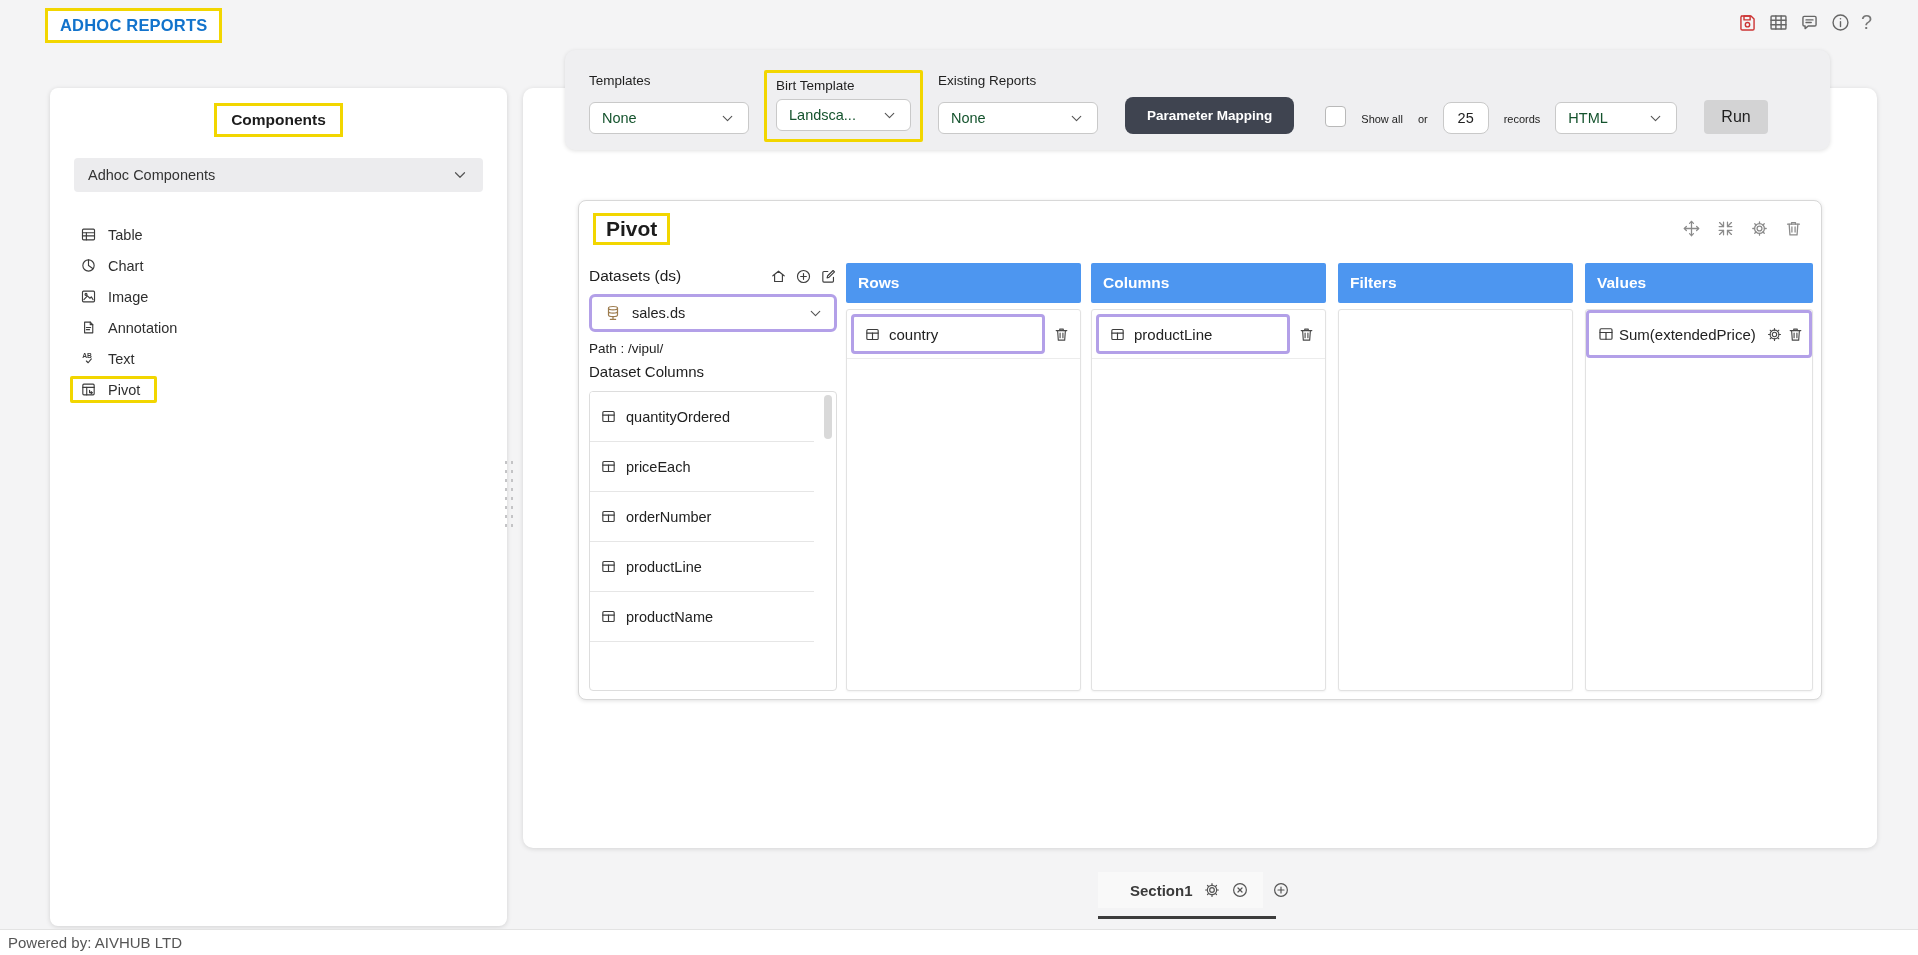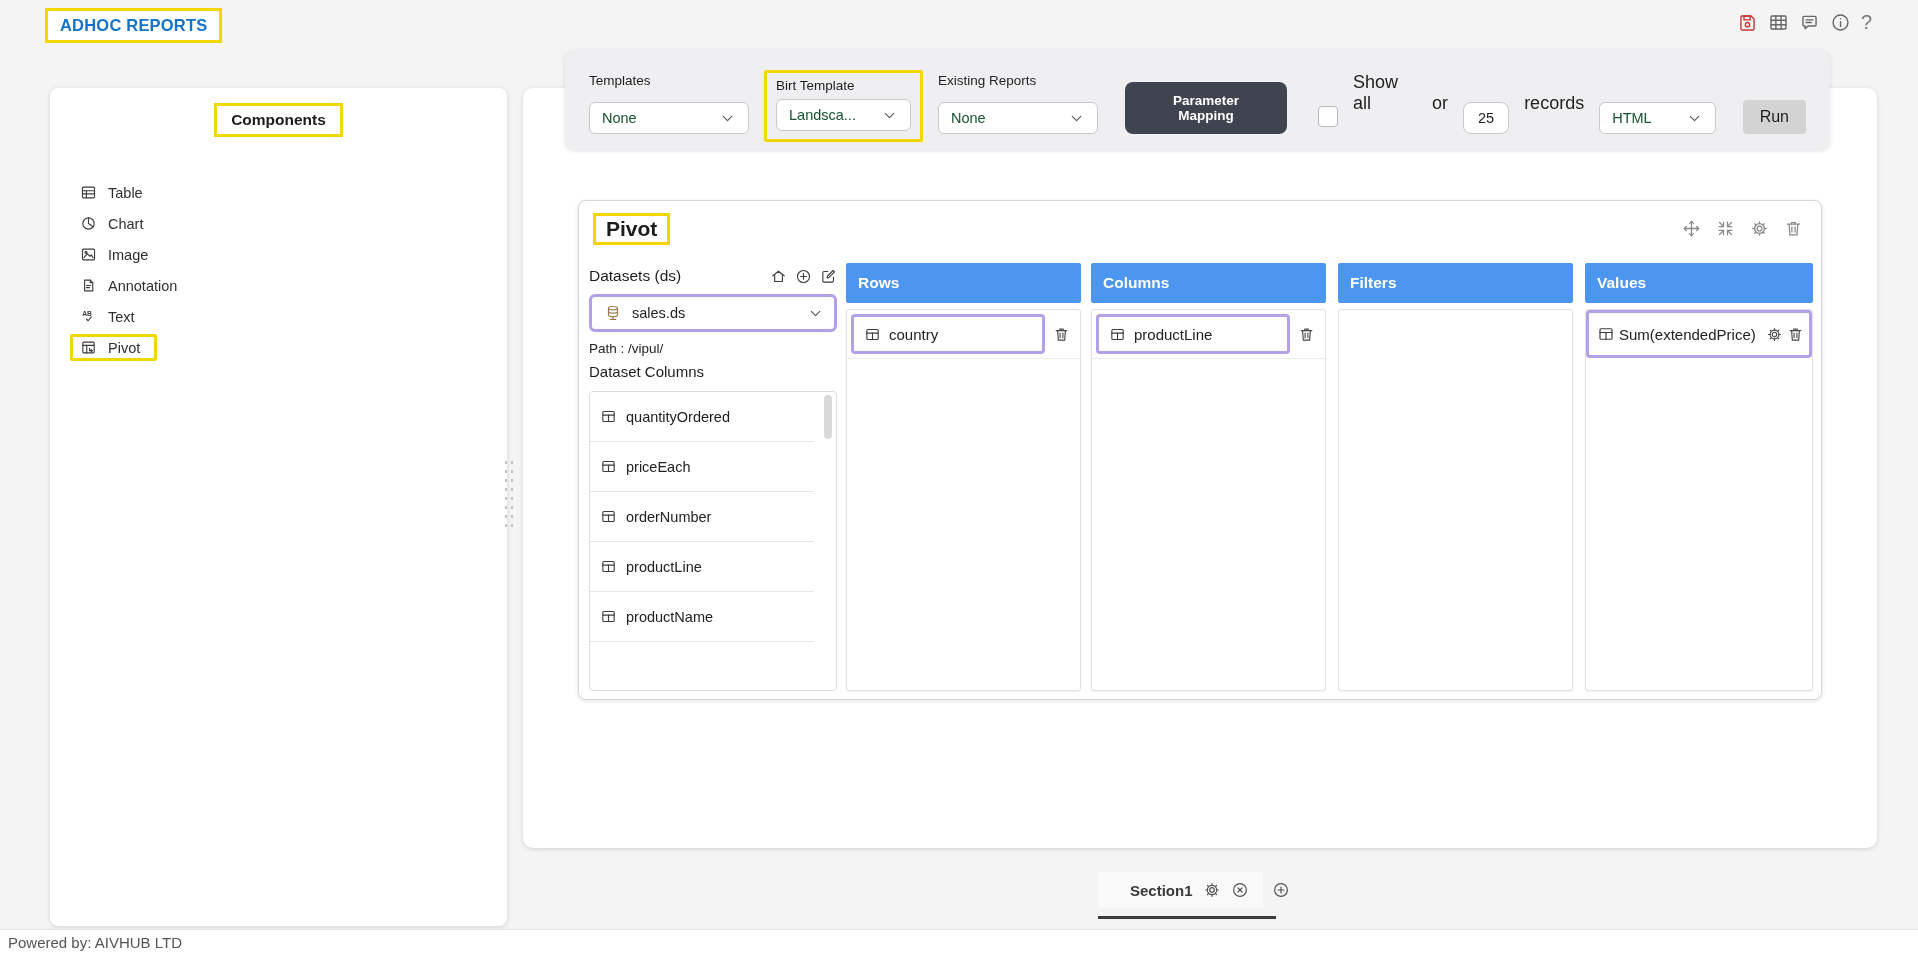--- a/index.html
+++ b/index.html
@@ -17,41 +17,41 @@
   .header-icons .hi{width:21px;height:21px;cursor:pointer}
   .hi-red{color:#cc3333}
   .q-mark{font-size:20px;color:#777;line-height:21px;cursor:pointer}
 
   
   .sidebar{position:absolute;left:50px;top:88px;width:457px;height:838px;background:#fff;border-radius:8px;box-shadow:0 1px 5px rgba(0,0,0,.14)}
   .sb-title-row{display:flex;justify-content:center;margin-top:15px}
   .sb-title{font-weight:700;font-size:15.5px;padding:5px 14px;color:#1c1c1c}
   .side-dd{margin:21px 24px 0;background:#ececee;border-radius:4px;height:34px;display:flex;align-items:center;justify-content:space-between;padding:0 14px;font-size:14.5px;color:#333;cursor:pointer}
   .side-dd .ic{width:18px;height:18px;color:#555}
-  .comp-list{list-style:none;margin:40px 0 0;padding:0 0 0 30px}
+  .comp-list{list-style:none;margin:27px 0 0;padding:0 0 0 30px}
   .comp-item{display:flex;align-items:center;gap:11px;height:31px;font-size:14.5px;color:#2f2f2f;cursor:pointer}
   .comp-item .ic{width:17px;height:17px;color:#3d3d3d;flex:0 0 auto}
   .pivot-item-box{display:inline-flex;align-items:center;gap:11px;padding:2px 14px 2px 7px;margin-left:-10px;border-radius:2px}
 
   .drag-handle{position:absolute;left:503px;top:458px;width:12px;height:74px;background-image:radial-gradient(#c4c4c6 1.1px,transparent 1.3px);background-size:6px 9px;cursor:col-resize}
 
   
   .canvas{position:absolute;left:523px;top:88px;width:1354px;height:760px;background:#fff;border-radius:10px;box-shadow:0 1px 5px rgba(0,0,0,.13)}
 
   
   .toolbar{position:absolute;left:565px;top:50px;width:1265px;height:100px;background:#efeff1;border-radius:10px;box-shadow:0 1px 4px rgba(0,0,0,.12);display:flex;align-items:flex-end;gap:15px;padding:0 24px 16px;box-sizing:border-box}
   .tb-group{display:flex;flex-direction:column;gap:14px}
   .tb-label{font-size:13.5px;color:#1f1f1f}
   .tb-select{background:#fff;border:1px solid #c9c9c9;border-radius:6px;height:32px;display:flex;align-items:center;justify-content:space-between;padding:0 12px;font-size:14.5px;color:#14532d;box-sizing:border-box;cursor:pointer}
   .tb-select .ic{width:17px;height:17px;color:#555}
   .w160{width:160px}.w135{width:135px}.w122{width:122px}
   .birt-wrap{padding:5px 9px 8px;border-radius:2px;margin-bottom:-8px;display:flex;flex-direction:column;gap:6px}
   .pm-btn{background:#3f4450;color:#fff;font-weight:700;font-size:13.5px;border:none;border-radius:8px;padding:11px 22px;align-self:flex-end;margin-left:12px;cursor:pointer;font-family:inherit}
   .checkbox{width:19px;height:19px;border:1px solid #b9b9b9;border-radius:4px;background:#fff;align-self:flex-end;margin-bottom:7px;margin-left:16px;cursor:pointer}
-  .tb-text{font-size:18px;color:#222;align-self:flex-end;margin-bottom:20px}
+  .tb-text{font-size:11px;color:#222;align-self:flex-end;margin-bottom:9px}
   .num-input{width:46px;height:32px;border:1px solid #c9c9c9;border-radius:8px;text-align:center;font-size:14.5px;align-self:flex-end;background:#fff;box-sizing:border-box;color:#222;font-family:inherit}
   .run-btn{background:#d3d3d4;border:none;color:#1f1f1f;font-size:16px;padding:8px 17px;border-radius:4px;align-self:flex-end;margin-left:12px;cursor:pointer;font-family:inherit}
 
   
   .pivot-widget{position:absolute;left:55px;top:112px;width:1244px;height:500px;border:1px solid #d8d8d8;border-radius:8px;box-shadow:0 1px 4px rgba(0,0,0,.12);box-sizing:border-box;background:#fff}
   .pivot-head{display:flex;align-items:flex-start;justify-content:space-between;padding:12px 18px 0 14px}
   .pivot-title{font-size:21px;font-weight:700;padding:1px 10px;color:#1c1c1c;background:#fff}
   .pivot-actions{display:flex;gap:15px;color:#8b8b8b;margin-top:6px}
   .pivot-actions .ic{width:19px;height:19px;cursor:pointer}
   .pivot-body{position:absolute;left:0;top:62px;right:0;bottom:8px}
@@ -235,20 +235,26 @@
     </svg>
   <svg class="ic hi">
       <use href="#i-info"></use>
     </svg>
   <span class="q-mark">?</span>
 </div>
 
 <aside class="sidebar">
   <div class="sb-title-row">
     <div class="sb-title ybox">Components</div>
+  </div>
+  <div class="side-dd">
+    <span>Adhoc Components</span>
+    <svg class="ic">
+        <use href="#i-chev"></use>
+      </svg>
   </div>
   <ul class="comp-list">
     <li class="comp-item">
       <svg class="ic">
           <use href="#i-table"></use>
         </svg>
       <span>Table</span>
     </li>
     <li class="comp-item">
       <svg class="ic">

